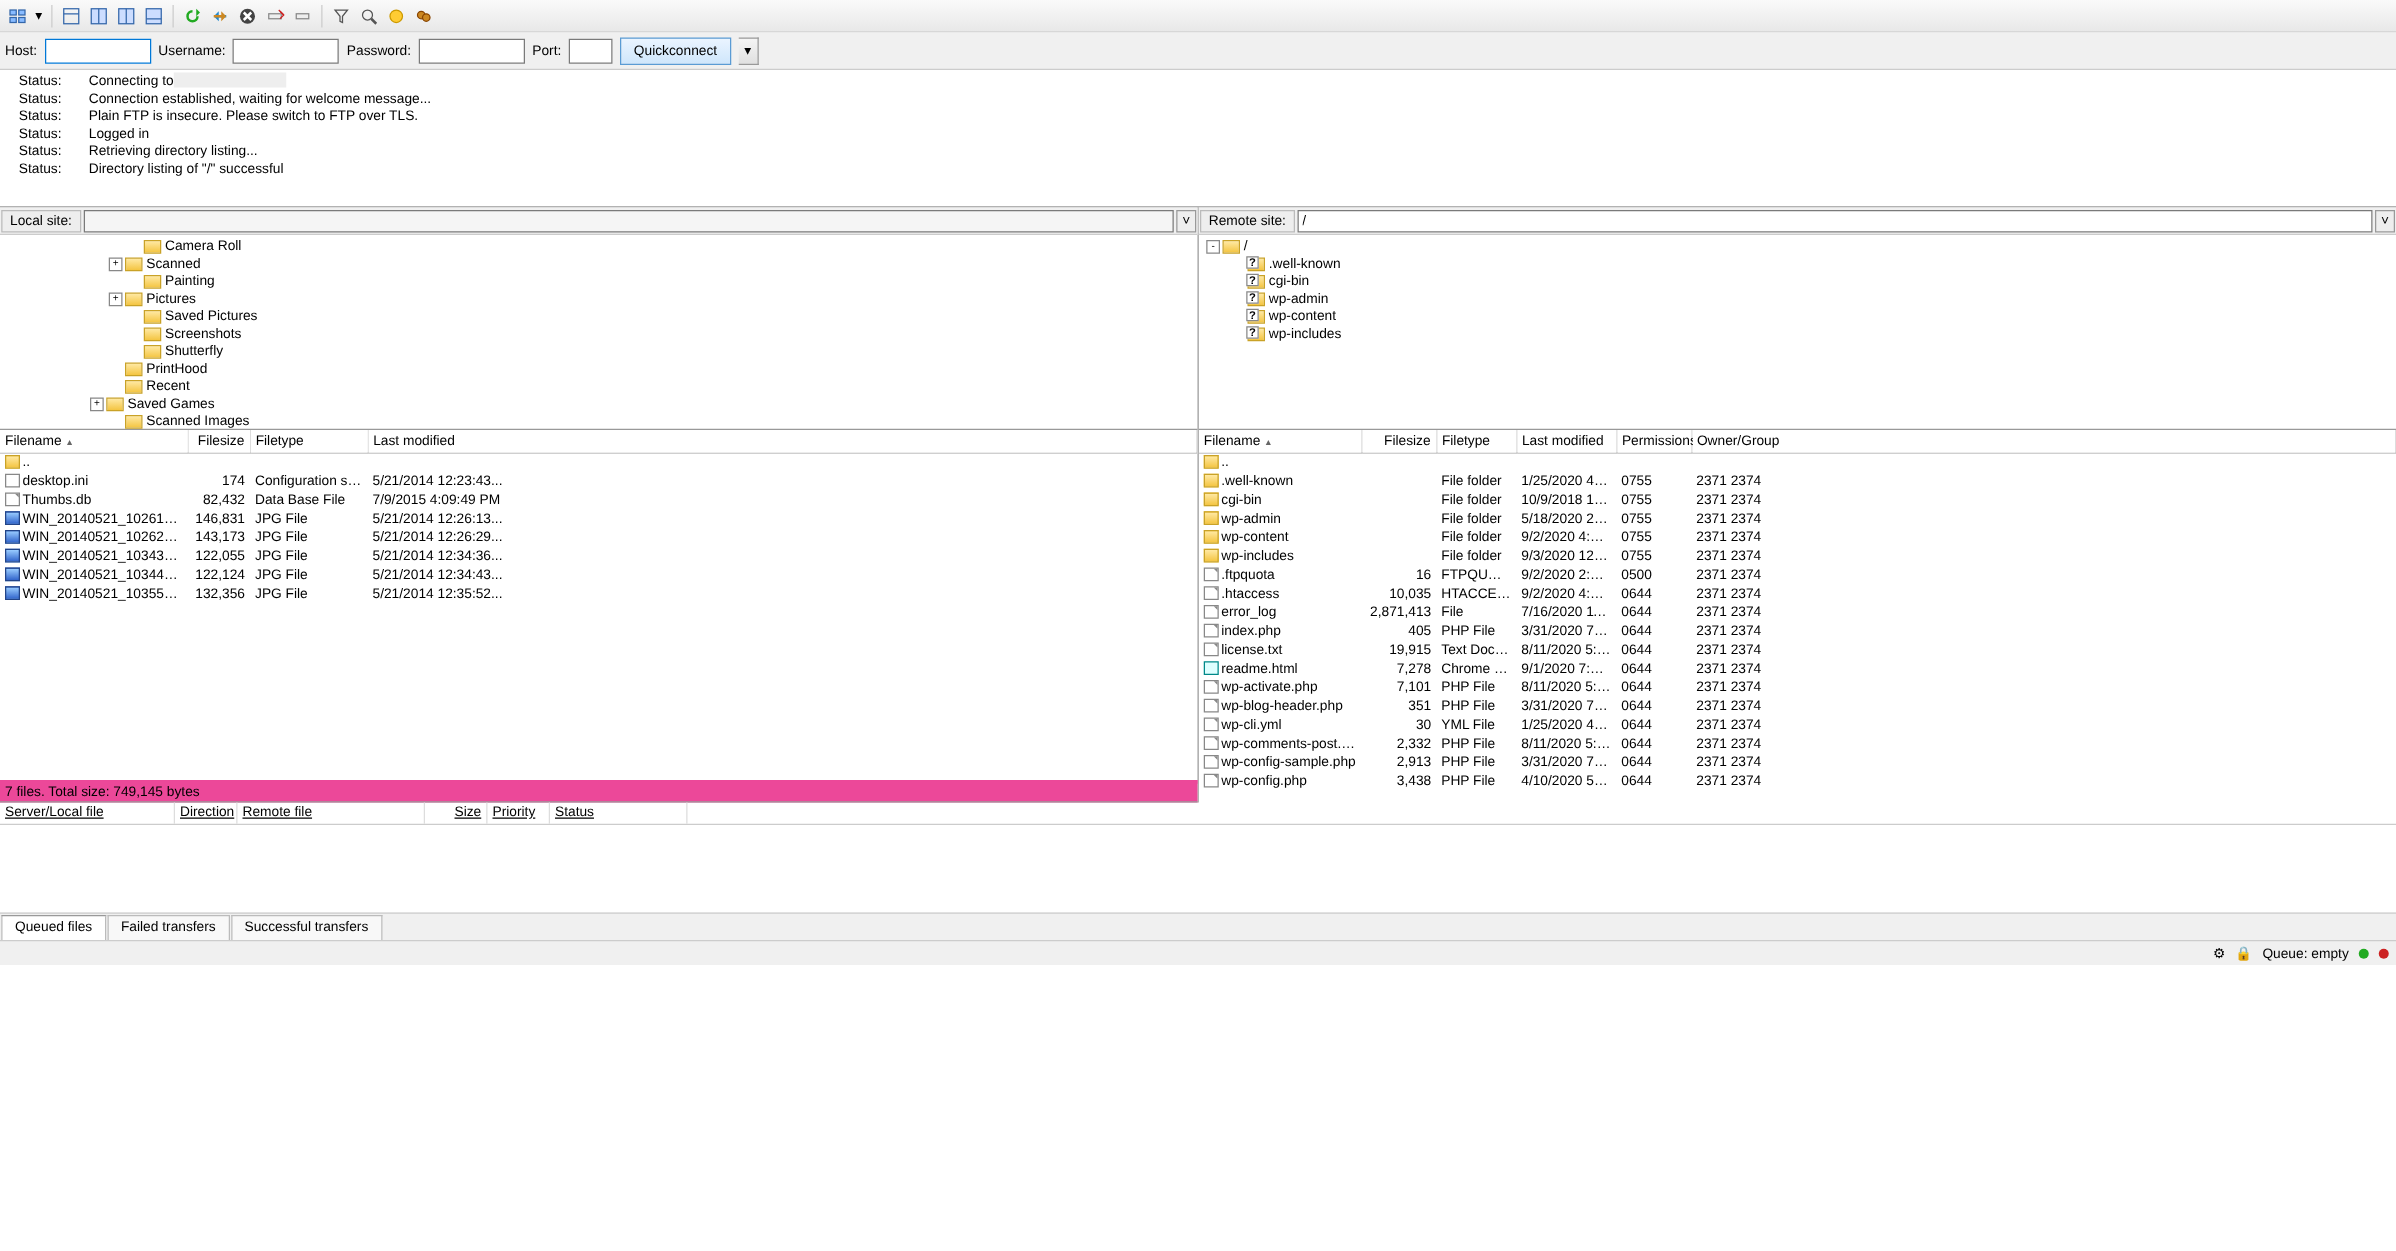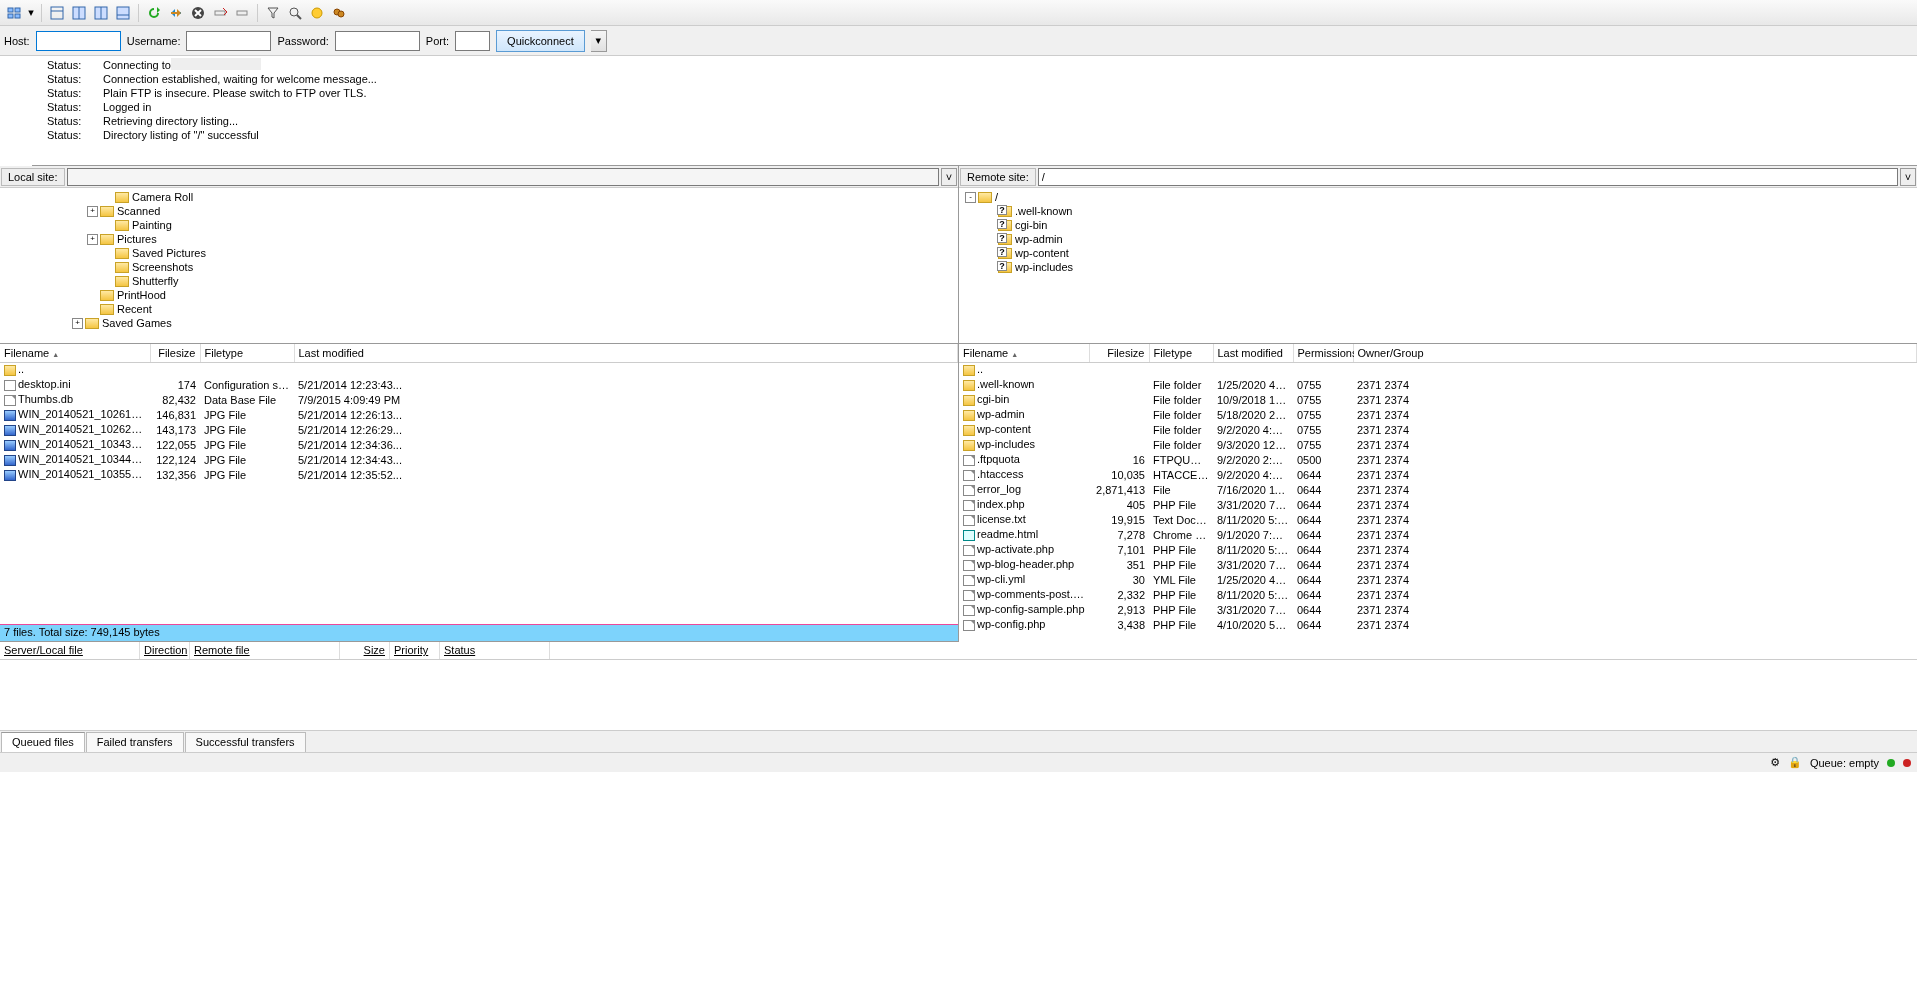--- a/index.html
+++ b/index.html
@@ -9,21 +9,21 @@
 .toolbar .sep { width: 1px; height: 18px; background: #ccc; margin: 0 3px; }
 .quickbar { height: 30px; border-bottom: 1px solid #ccc; display: flex; align-items: center; padding: 0 4px; gap: 6px; background: #f0f0f0; }
 .quickbar label { font-size: 11px; }
 .quickbar input { height: 20px; border: 1px solid #7a7a7a; padding: 0 3px; font-size: 11px; }
 .quickbar .host-input { width: 85px; border: 1px solid #0078d7; }
 .quickbar .user-input { width: 85px; }
 .quickbar .pass-input { width: 85px; }
 .quickbar .port-input { width: 35px; }
 .qc-btn { height: 22px; padding: 0 10px; background: linear-gradient(#eaf4ff, #cfe6fb); border: 1px solid #5a9bd4; font-size: 11px; cursor: pointer; }
 .qc-drop { width: 16px; height: 22px; background: linear-gradient(#f5f5f5, #e0e0e0); border: 1px solid #999; border-left: none; cursor: pointer; display: flex; align-items: center; justify-content: center; }
-.statuslog { height: 110px; overflow-y: scroll; border-bottom: 1px solid #999; padding: 2px 15px; font-size: 11px; line-height: 14px; background: #fff; margin-left: 32px; }
+.statuslog { height: 110px; overflow-y: scroll; border-bottom: 1px solid #999; padding: 2px 15px; font-size: 11px; line-height: 14px; background: #fff; }
 .statuslog .row { display: flex; }
 .statuslog .lab { width: 56px; }
 .statuslog .redacted { background: #eee; color: #eee; display: inline-block; width: 90px; height: 12px; vertical-align: middle; }
 .panes { display: flex; height: 476px; }
 .pane { flex: 1; display: flex; flex-direction: column; border-right: 1px solid #999; }
 .pane:last-child { border-right: none; }
 .sitebar { height: 22px; display: flex; align-items: center; border-bottom: 1px solid #ccc; background: #f0f0f0; }
 .sitebar .sl { padding: 2px 6px; border: 1px solid #bbb; background: #eee; margin: 1px; font-size: 11px; }
 .sitebar input { flex: 1; height: 18px; border: 1px solid #7a7a7a; font-size: 11px; padding: 0 3px; margin: 1px; }
 .sitebar .dd { width: 16px; text-align: center; cursor: pointer; border: 1px solid #999; background: #eee; height: 18px; margin: 1px; line-height: 16px; }
@@ -41,21 +41,21 @@
 .listview th .sort-arrow { font-size: 7px; color: #666; margin-left: 3px; }
 .listview td { padding: 0 4px; height: 15px; white-space: nowrap; overflow: hidden; text-overflow: ellipsis; }
 .listview .ficon { width: 12px; height: 11px; display: inline-block; vertical-align: middle; margin-right: 2px; }
 .listview .fi-folder { background: linear-gradient(#ffe9a3, #f4c542); border: 1px solid #c9a227; }
 .listview .fi-file { background: #fff; border: 1px solid #888; position: relative; }
 .listview .fi-file::after { content: ""; position: absolute; top: 0; right: 0; border-style: solid; border-width: 0 3px 3px 0; border-color: transparent #888 transparent transparent; }
 .listview .fi-img { background: linear-gradient(#9cf, #36c); border: 1px solid #248; }
 .listview .fi-ini { background: #fff; border: 1px solid #888; }
 .listview .fi-htm { background: #dff; border: 1px solid #088; }
 .listview .num { text-align: right; }
-.summarybar { height: 18px; border-top: 1px solid #ec4899; border-bottom: 1px solid #999; padding: 1px 4px; font-size: 11px; background: #7dd3fc; }
+.summarybar { height: 18px; border-top: 3px solid #ec4899; border-bottom: 1px solid #999; padding: 1px 4px; font-size: 11px; background: #ec4899; }
 .queuehead { height: 18px; border-bottom: 1px solid #ccc; display: flex; font-size: 11px; }
 .queuehead .qh { padding: 2px 4px; border-right: 1px solid #ddd; text-decoration: underline; }
 .queuebody { height: 70px; background: #fff; }
 .tabs { height: 22px; border-top: 1px solid #ccc; display: flex; background: #f0f0f0; }
 .tabs .tab { padding: 3px 10px; border: 1px solid #bbb; border-bottom: none; margin: 1px 0 0 1px; background: #f8f8f8; font-size: 11px; cursor: pointer; }
 .tabs .tab.active { background: #fff; font-weight: normal; border-top: 1px solid #999; }
 .statusbar { height: 20px; border-top: 1px solid #ccc; display: flex; align-items: center; justify-content: flex-end; padding: 0 6px; gap: 8px; font-size: 11px; background: #f0f0f0; }
 .statusbar .dot { width: 8px; height: 8px; border-radius: 50%; }
 .statusbar .dot.g { background: #2a2; }
 .statusbar .dot.r { background: #c22; }
@@ -258,20 +258,26 @@
           <span class="exp-placeholder"></span>
           <span class="folder-icon"></span>
           <span>Recent</span>
         </div>
         <div class="tnode">
           <span class="indent" style="width: 70px;"></span>
           <span class="exp">+</span>
           <span class="folder-icon"></span>
           <span>Saved Games</span>
         </div>
+        <div class="tnode">
+          <span class="indent" style="width: 85px;"></span>
+          <span class="exp-placeholder"></span>
+          <span class="folder-icon"></span>
+          <span>Scanned Images</span>
+        </div>
       </div>
     <div class="listview">
       <table>
         <colgroup>
             <col style="width:150px">
             <col style="width:50px">
             <col style="width:94px">
             <col>
           </colgroup>
         <thead>

